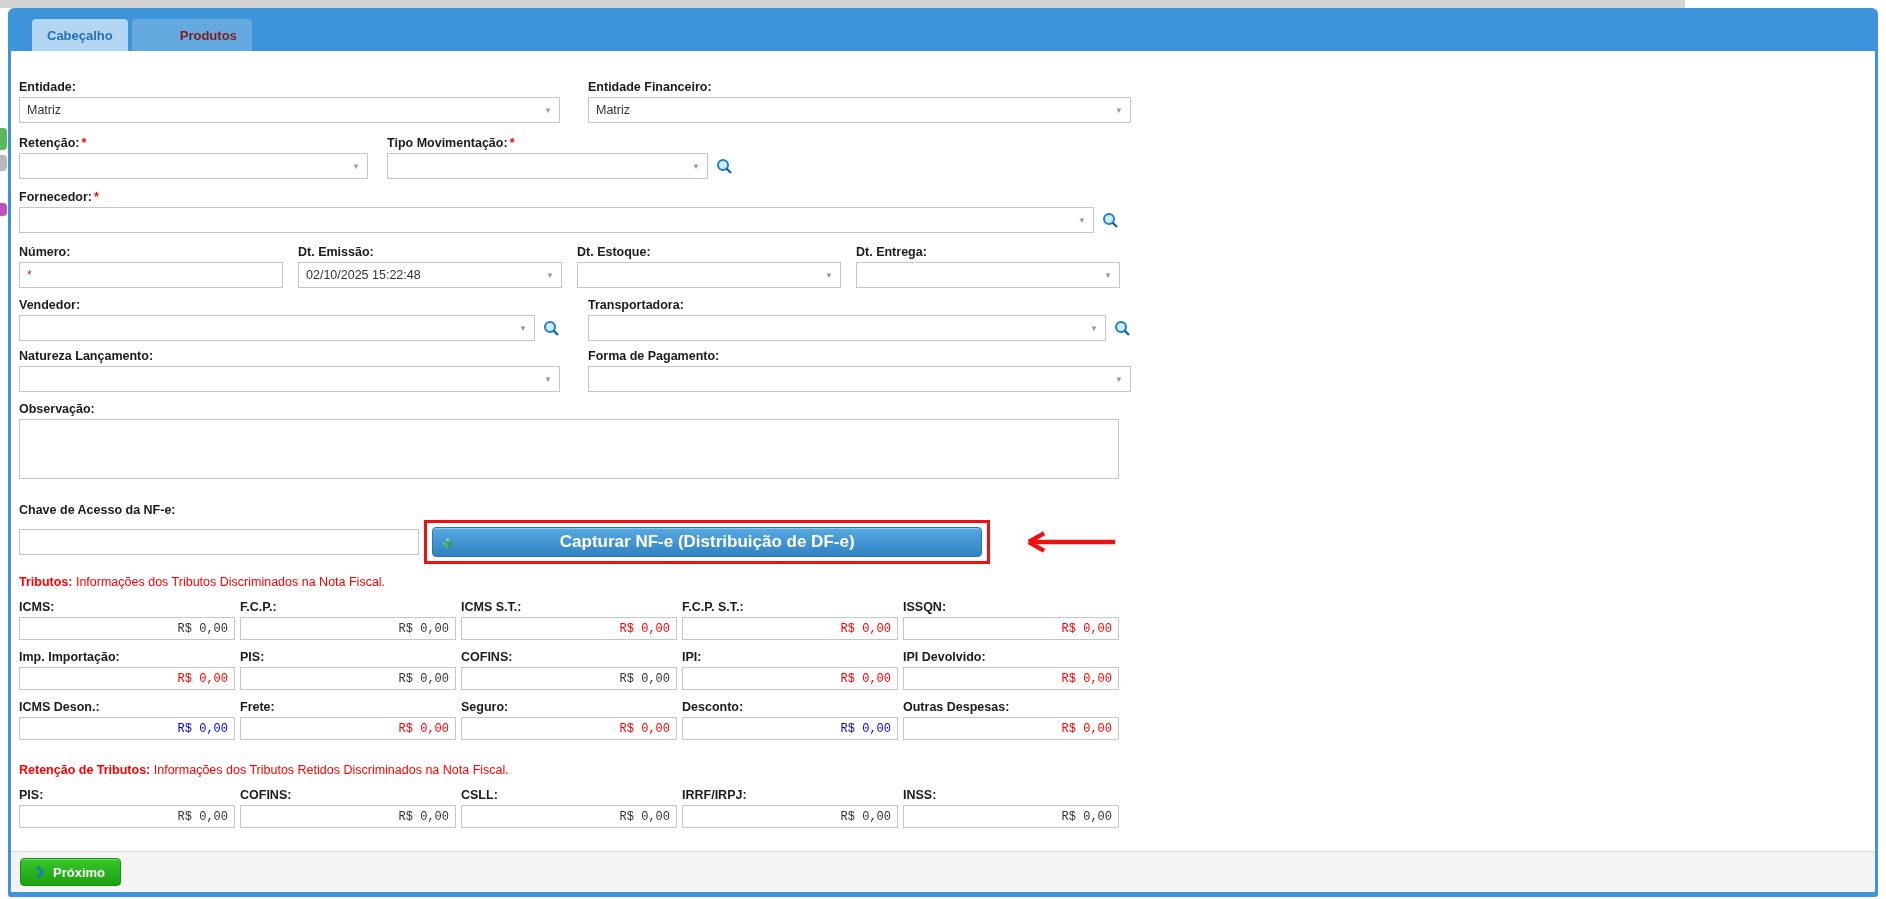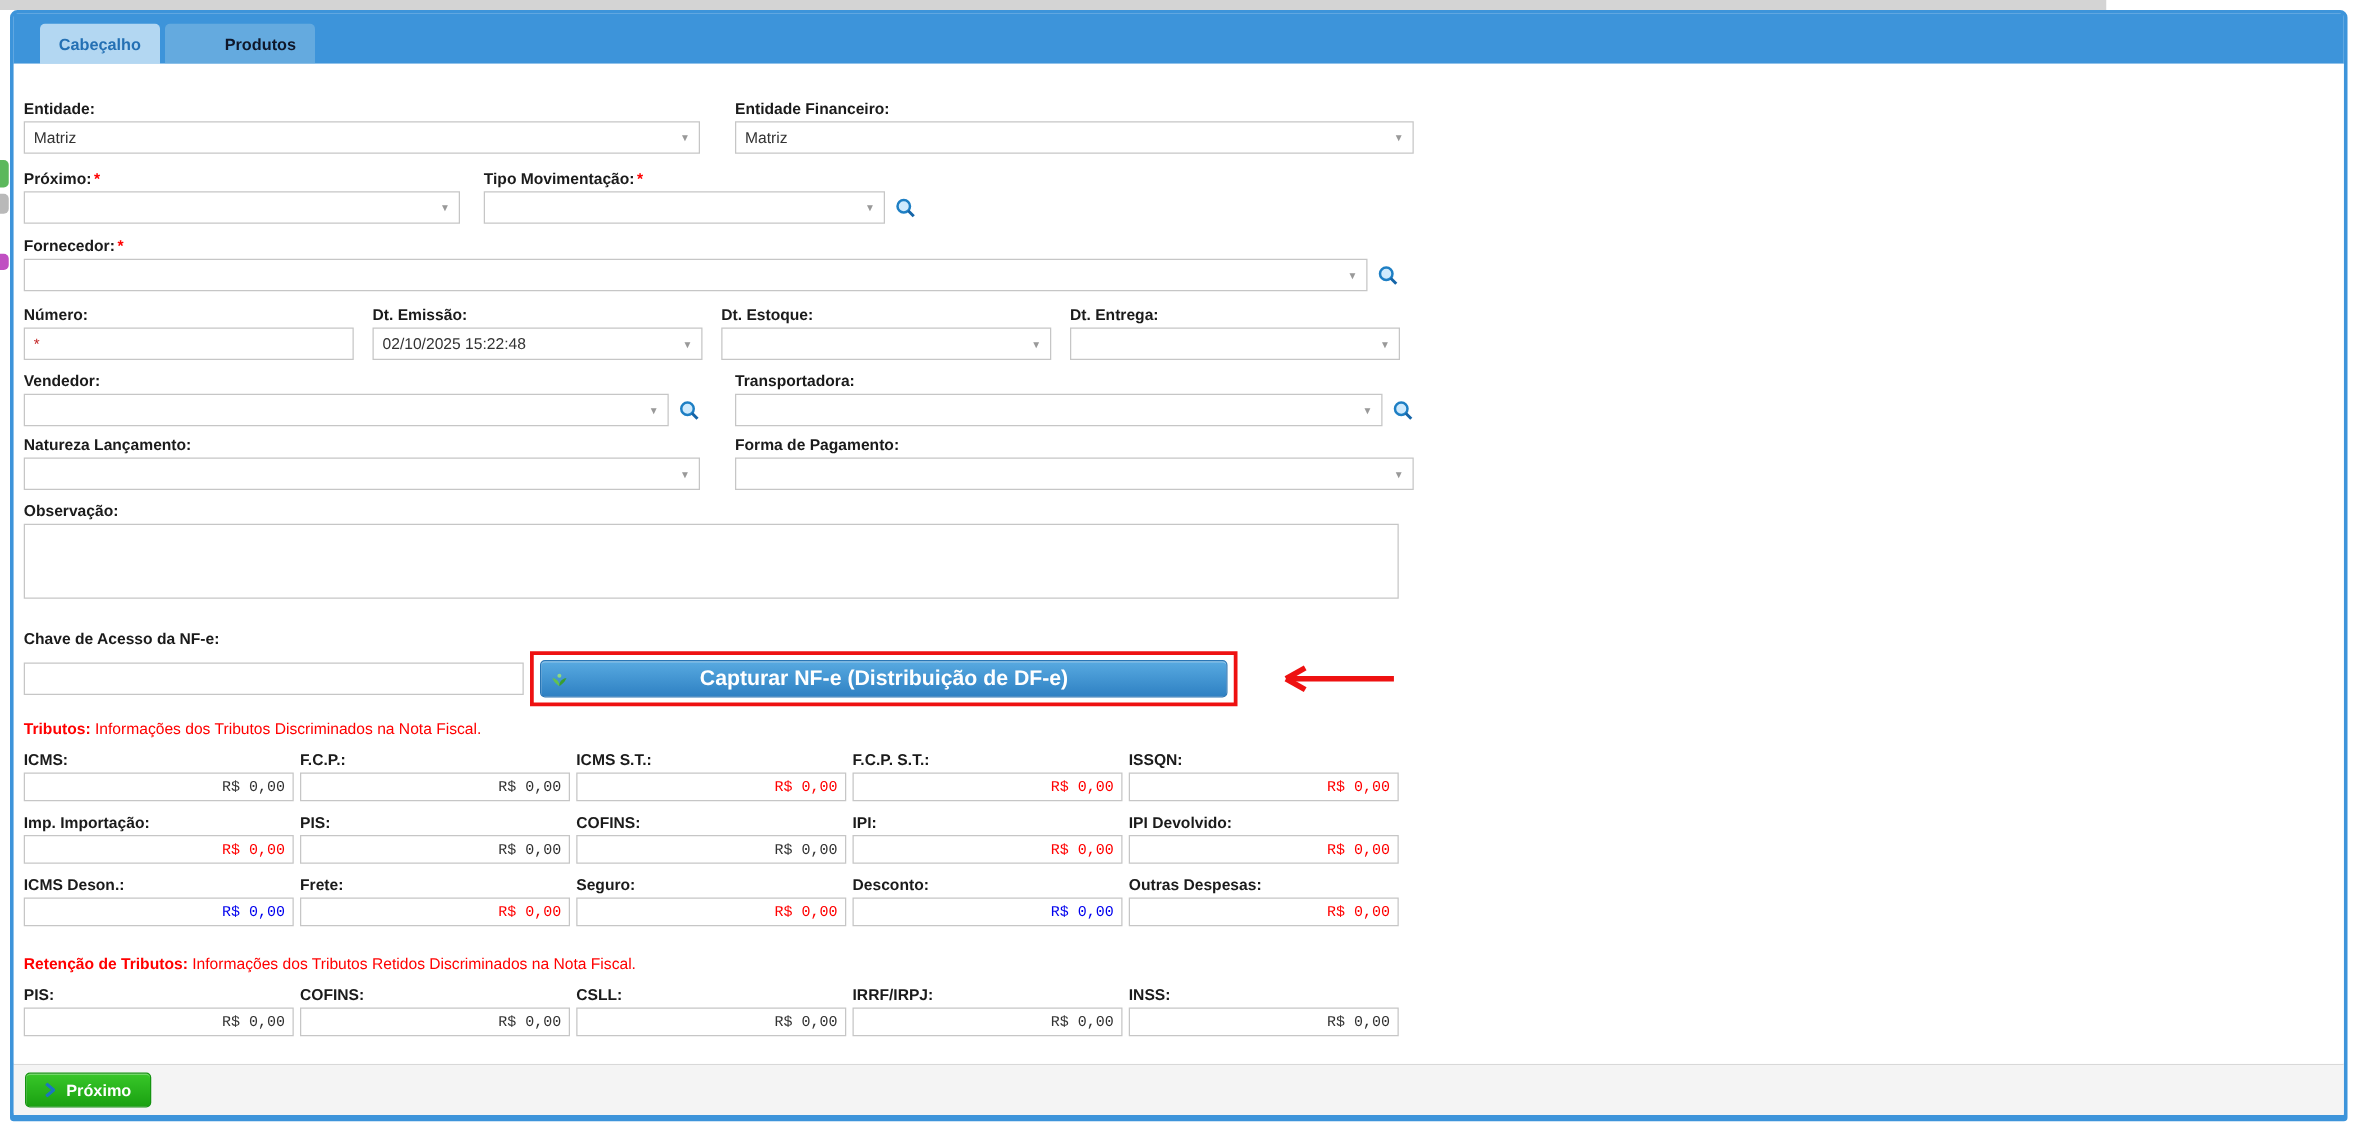--- a/index.html
+++ b/index.html
@@ -22,21 +22,21 @@
   .titlebar .title { color:#ffffff; font-size:13px; font-weight:bold; }
   .close-btn { margin-left:auto; width:18px; height:18px; border-radius:50%;
     background:#c9e2f5; color:#3d94da; font-size:11px; font-weight:bold;
     display:flex; align-items:center; justify-content:center; cursor:pointer; }
 
   .tabstrip { height:40px; background:#3d94da; display:flex; align-items:flex-end;
     padding-left:21px; }
   .tab { height:32px; padding:0 15px; display:flex; align-items:center;
     font-size:13px; font-weight:bold; border-radius:4px 4px 0 0; margin-right:4px; cursor:pointer; }
   .tab.active { background:#b3d7f2; color:#2470b4; }
-  .tab.inactive { background:#64aadf; color:#0f172a;padding-left:48px; }
+  .tab.inactive { background:#64aadf; color:#7f1d1d;padding-left:48px; }
 
   .content { flex:1; background:#ffffff; padding:28px 0 0 8px; overflow:hidden; }
   .inner { width:1100px; }
 
   .lbl { font-size:12.5px; font-weight:bold; color:#1b1b1b; line-height:16px; margin-bottom:2px; }
   .req { color:#ff0000; font-weight:bold; margin-left:2px; }
 
   .combo, .tinput { height:26px; border:1px solid #c6c6c6; background:#fff;
     display:flex; align-items:center; padding:0 7px; font-size:12.5px; color:#333; }
   .combo .cval { flex:1; white-space:nowrap; overflow:hidden; }
@@ -118,21 +118,21 @@
           <div class="lbl"><span>Entidade Financeiro:</span></div>
           <div class="combo">
             <span class="cval">Matriz</span>
             <span class="arr">▼</span>
           </div>
         </div>
       </div>
 
       <div class="row-op mt12">
         <div class="op-col1">
-          <div class="lbl"><span>Próximo:</span><span class="req">*</span></div>
+          <div class="lbl"><span>Retenção:</span><span class="req">*</span></div>
           <div class="combo">
             <span class="cval"></span>
             <span class="arr">▼</span>
           </div>
         </div>
         <div class="op-col2">
           <div class="lbl"><span>Tipo Movimentação:</span><span class="req">*</span></div>
           <div class="with-icon">
             <div class="combo">
               <span class="cval"></span>

